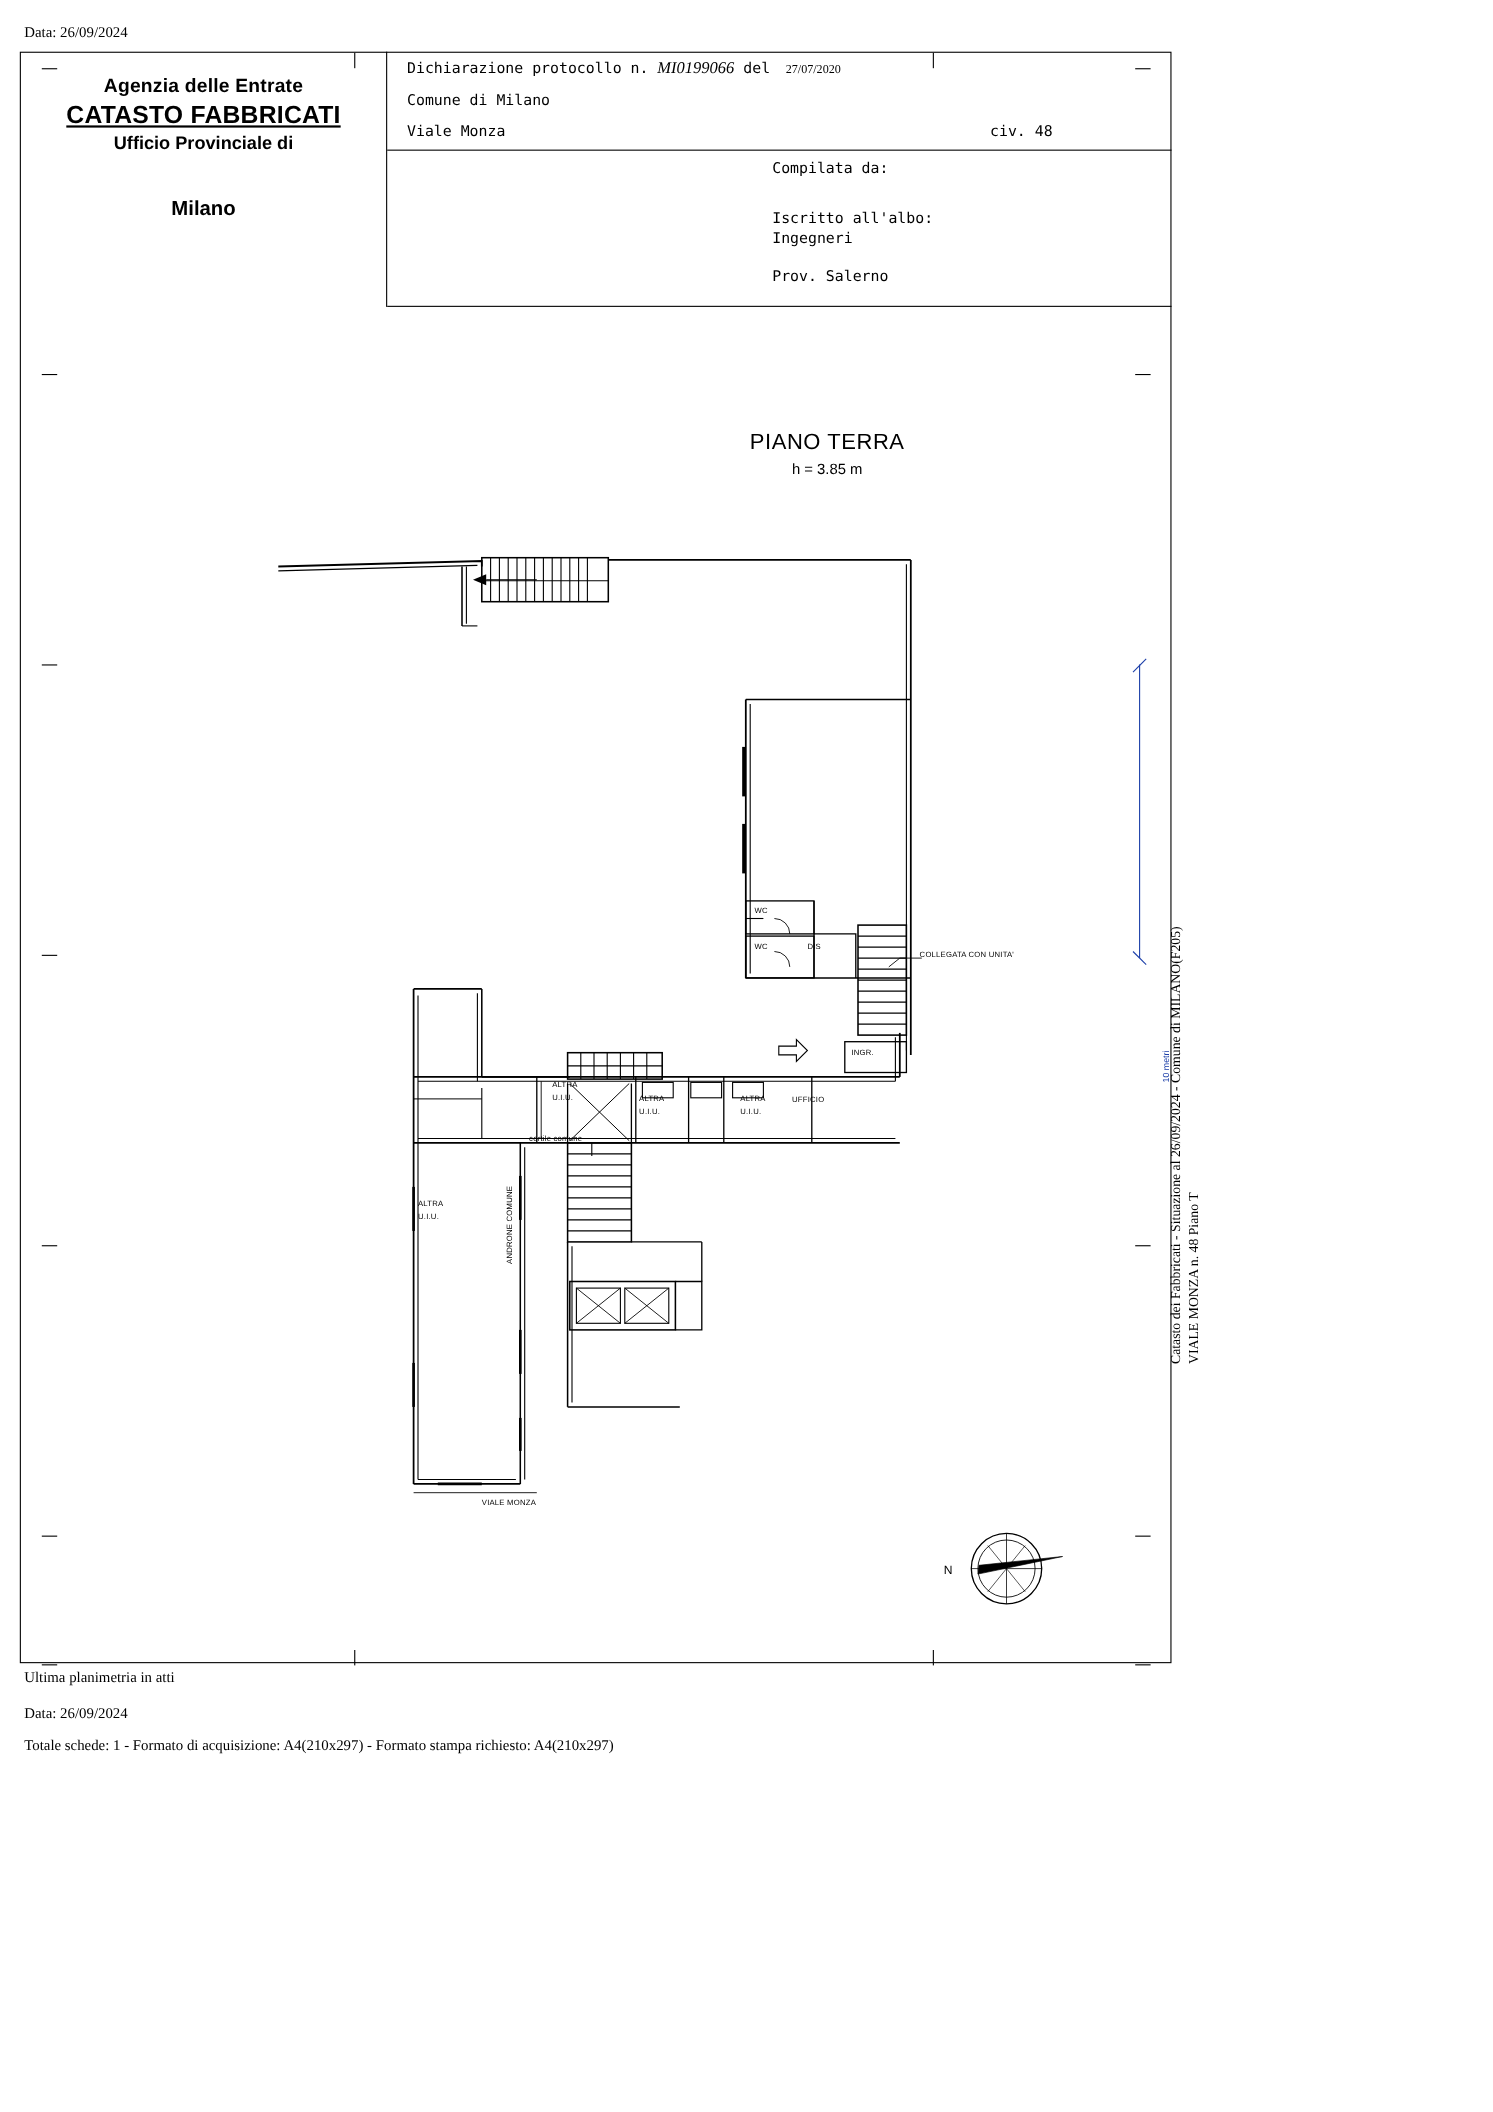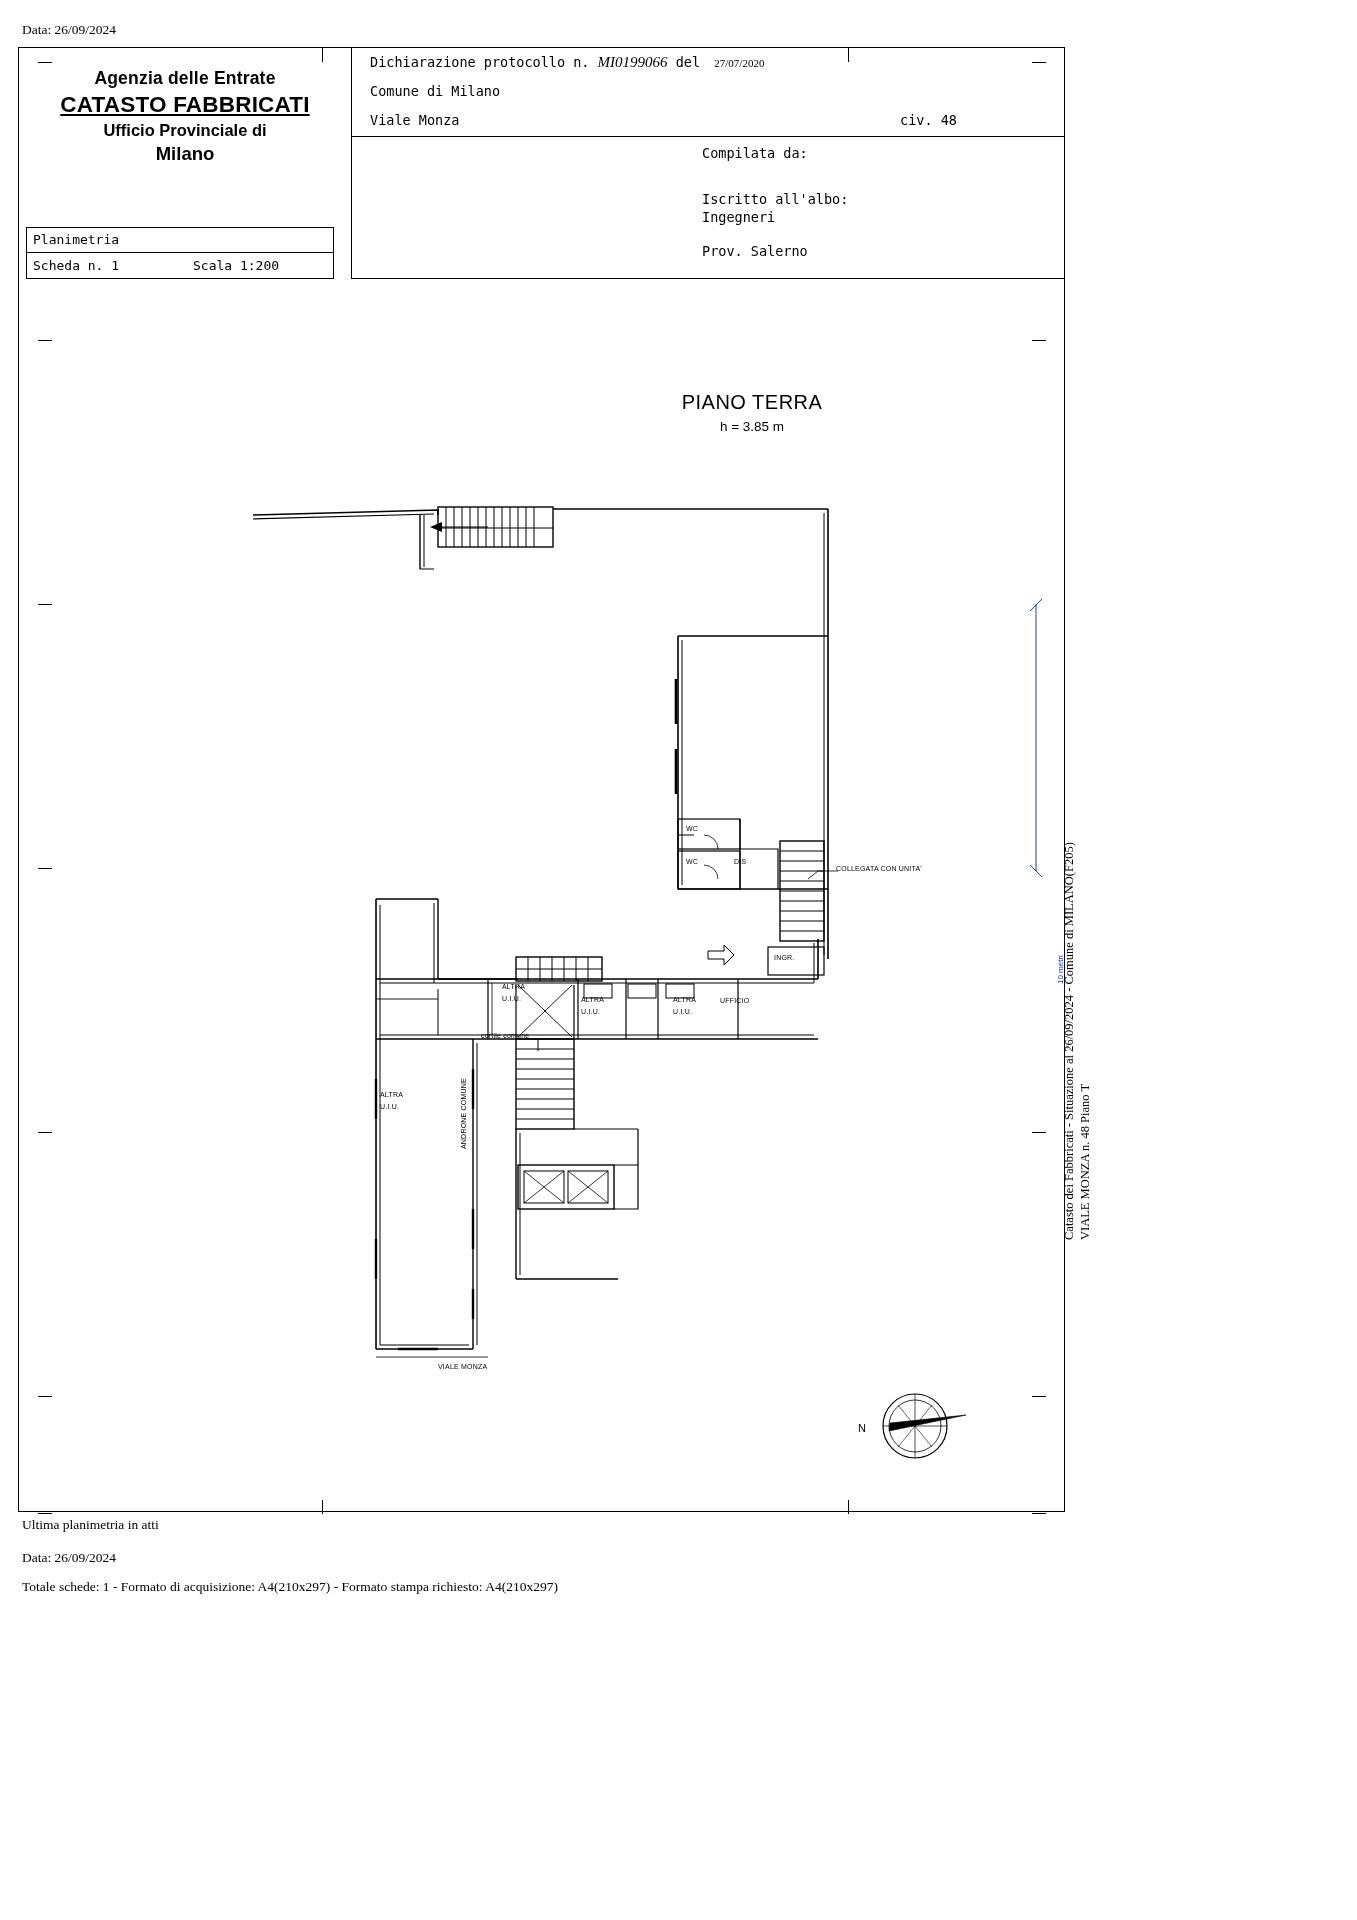--- a/index.html
+++ b/index.html
@@ -64,21 +64,21 @@
     top: 20px;
     width: 334px;
     text-align: center;
     font-family: "Liberation Sans", sans-serif;
     font-weight: bold;
     line-height: 1.32;
   }
   .agency .l1 { font-size: 17.5px; letter-spacing: .2px; }
   .agency .l2 { font-size: 22.5px; letter-spacing: .2px; text-decoration: underline; }
   .agency .l3 { font-size: 16.5px; }
-  .agency .l4 { font-size: 18.5px; }
+  .agency .l4 { font-size: 18.5px; margin-top: 35px; }
 
   .plan-box {
     position: absolute;
     left: 26px;
     top: 227px;
     width: 308px;
     height: 52px;
     border: 1px solid #000;
     border-right: 1px solid #000;
     box-sizing: border-box;
@@ -303,27 +303,20 @@
 
   <div class="hdr-left">
     <div class="agency">
       <div class="l1">Agenzia delle Entrate</div>
       <div class="l2">CATASTO FABBRICATI</div>
       <div class="l3">Ufficio Provinciale di</div>
       <div class="l4">Milano</div>
     </div>
   </div>
 
-  <div class="plan-box">
-    <div class="row1">Planimetria</div>
-    <div class="row2">
-      <span>Scheda n. 1</span>
-      <span class="scala">Scala 1:200</span>
-    </div>
-  </div>
 
   <div class="hdr-right">
     <div class="r-top">
       <div class="line-proto">
         <span>Dichiarazione protocollo n.</span>
         <span class="num">MI0199066</span>
         <span>del</span>
         <span class="data">27/07/2020</span>
       </div>
       <div class="line-comune">Comune di Milano</div>

